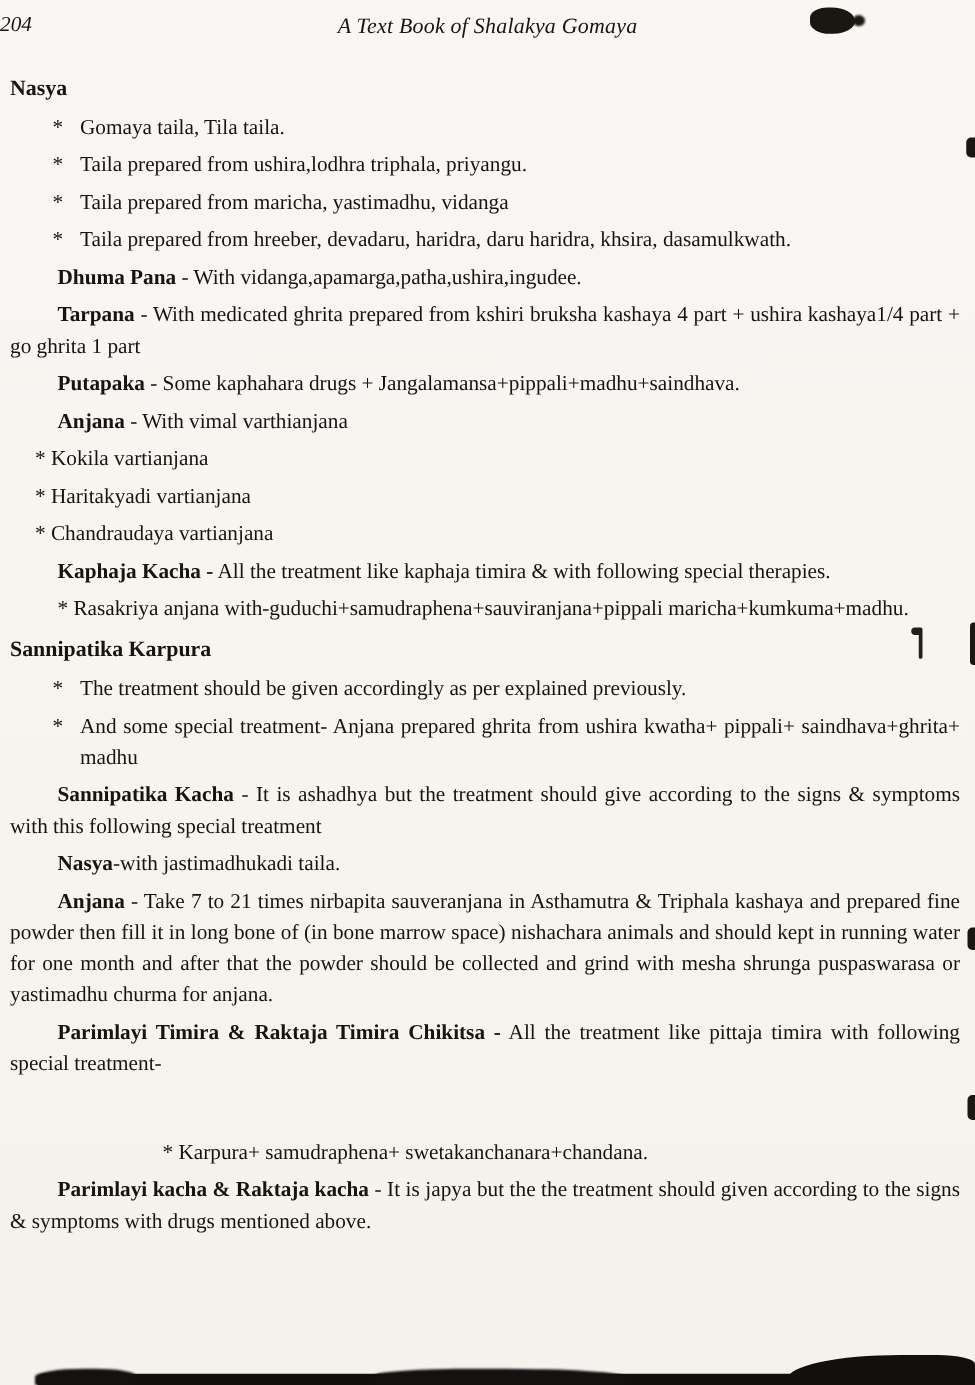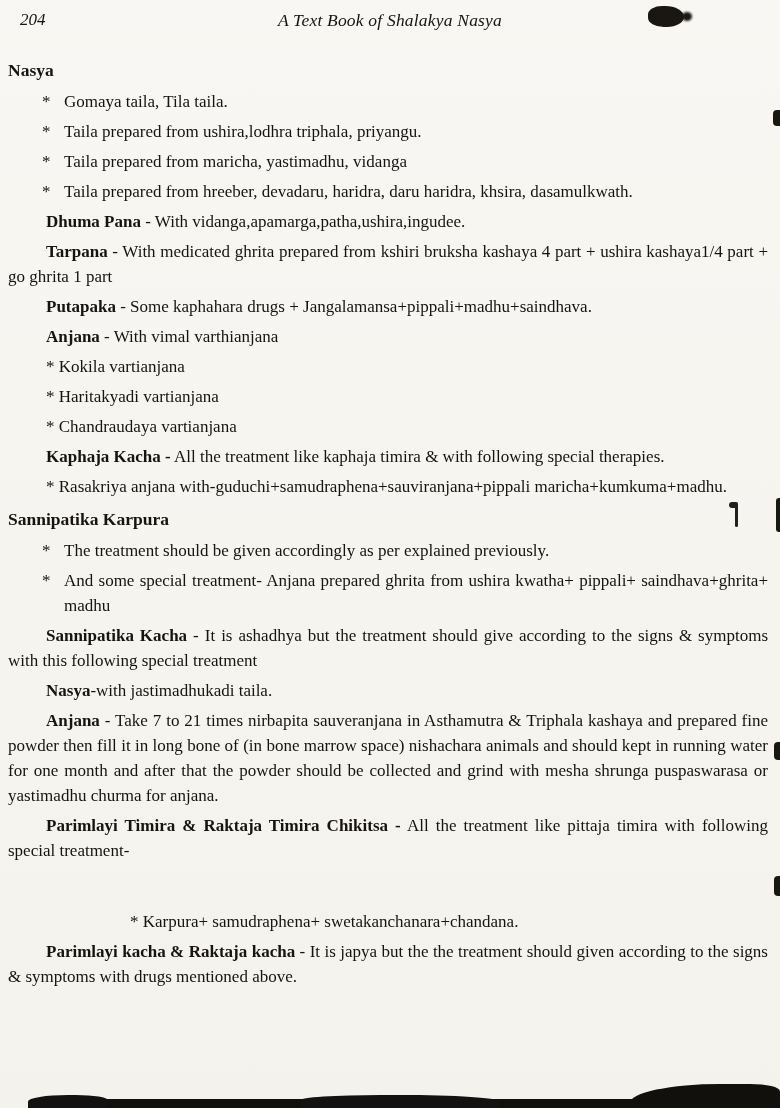--- a/index.html
+++ b/index.html
@@ -4,28 +4,28 @@
 <style>
   html,body{margin:0;padding:0;}
   body{
     width:780px;height:1108px;overflow:hidden;position:relative;
     background:#f7f6f1;
     font-family:"Liberation Serif","DejaVu Serif",serif;
     color:#161310;
   }
   .page{position:relative;width:780px;height:1108px;background:linear-gradient(180deg,#f8f7f3 0%,#f5f4ef 60%,#f3f2ec 100%);}
   .running-head{position:relative;height:34px;padding-top:10px;}
-  .page-number{position:absolute;left:20px;top:10px;font-style:italic;font-size:17px;}
+  .page-number{position:absolute;left:0;top:10px;font-style:italic;font-size:17px;}
   .running-title{text-align:center;font-style:italic;font-size:17.5px;letter-spacing:.2px;}
   .content{padding:6px 12px 0 8px;font-size:17px;line-height:25px;}
   .content p{margin:0 0 5px 0;}
   p.heading{font-weight:bold;font-size:17.5px;margin:8px 0 6px 0;}
   p.bullet{position:relative;padding-left:56px;text-align:justify;}
   p.bullet .marker{position:absolute;left:34px;top:0;}
-  p.subbullet{margin-left:38px;}
+  p.subbullet{margin-left:20px;}
   p.subbullet2{margin-left:122px;margin-top:46px;}
   p.para{text-indent:38px;text-align:justify;}
   p b{font-weight:bold;}
   
   .artifact{position:absolute;background:#1a1713;pointer-events:none;}
   .blob-top-right{top:6px;right:96px;width:36px;height:21px;border-radius:45% 60% 55% 50%;filter:blur(.6px);}
   .blob-top-right2{top:12px;right:88px;width:10px;height:9px;border-radius:50%;filter:blur(.8px);}
   .edge-1{top:110px;right:0;width:7px;height:16px;border-radius:4px 0 0 4px;filter:blur(.6px);}
   .edge-2{top:498px;right:0;width:4px;height:34px;border-radius:3px 0 0 3px;filter:blur(.6px);}
   .edge-3{top:742px;right:0;width:6px;height:18px;border-radius:4px 0 0 4px;filter:blur(.6px);}
@@ -36,21 +36,21 @@
   .bottom-right-blob{bottom:0;right:0;width:150px;height:24px;border-radius:60% 20% 0 0 / 80% 30% 0 0;background:#12100d;filter:blur(.6px);}
   .bottom-mid-blob{bottom:0;left:300px;width:200px;height:13px;border-radius:40% 50% 0 0;background:#141210;filter:blur(.7px);}
   .bottom-left-blob{bottom:0;left:28px;width:80px;height:13px;border-radius:50% 40% 0 0;background:#141210;filter:blur(.7px);}
 </style>
 </head>
 <body>
 
 <div class="page">
   <div class="running-head">
     <span class="page-number">204</span>
-    <div class="running-title">A Text Book of Shalakya Nasya</div>
+    <div class="running-title">A Text Book of Shalakya Gomaya</div>
   </div>
 
   <div class="content">
       <p class="heading">Nasya</p>
       <p class="bullet"><span class="marker">*</span>Gomaya taila, Tila taila.</p>
       <p class="bullet"><span class="marker">*</span>Taila prepared from ushira,lodhra triphala, priyangu.</p>
       <p class="bullet"><span class="marker">*</span>Taila prepared from maricha, yastimadhu, vidanga</p>
       <p class="bullet"><span class="marker">*</span>Taila prepared from hreeber, devadaru, haridra, daru haridra, khsira, dasamulkwath.</p>
       <p class="para"><b>Dhuma Pana</b> - With vidanga,apamarga,patha,ushira,ingudee.</p>
       <p class="para"><b>Tarpana</b> - With medicated ghrita prepared from kshiri bruksha kashaya 4 part + ushira kashaya1/4 part + go ghrita 1 part</p>

